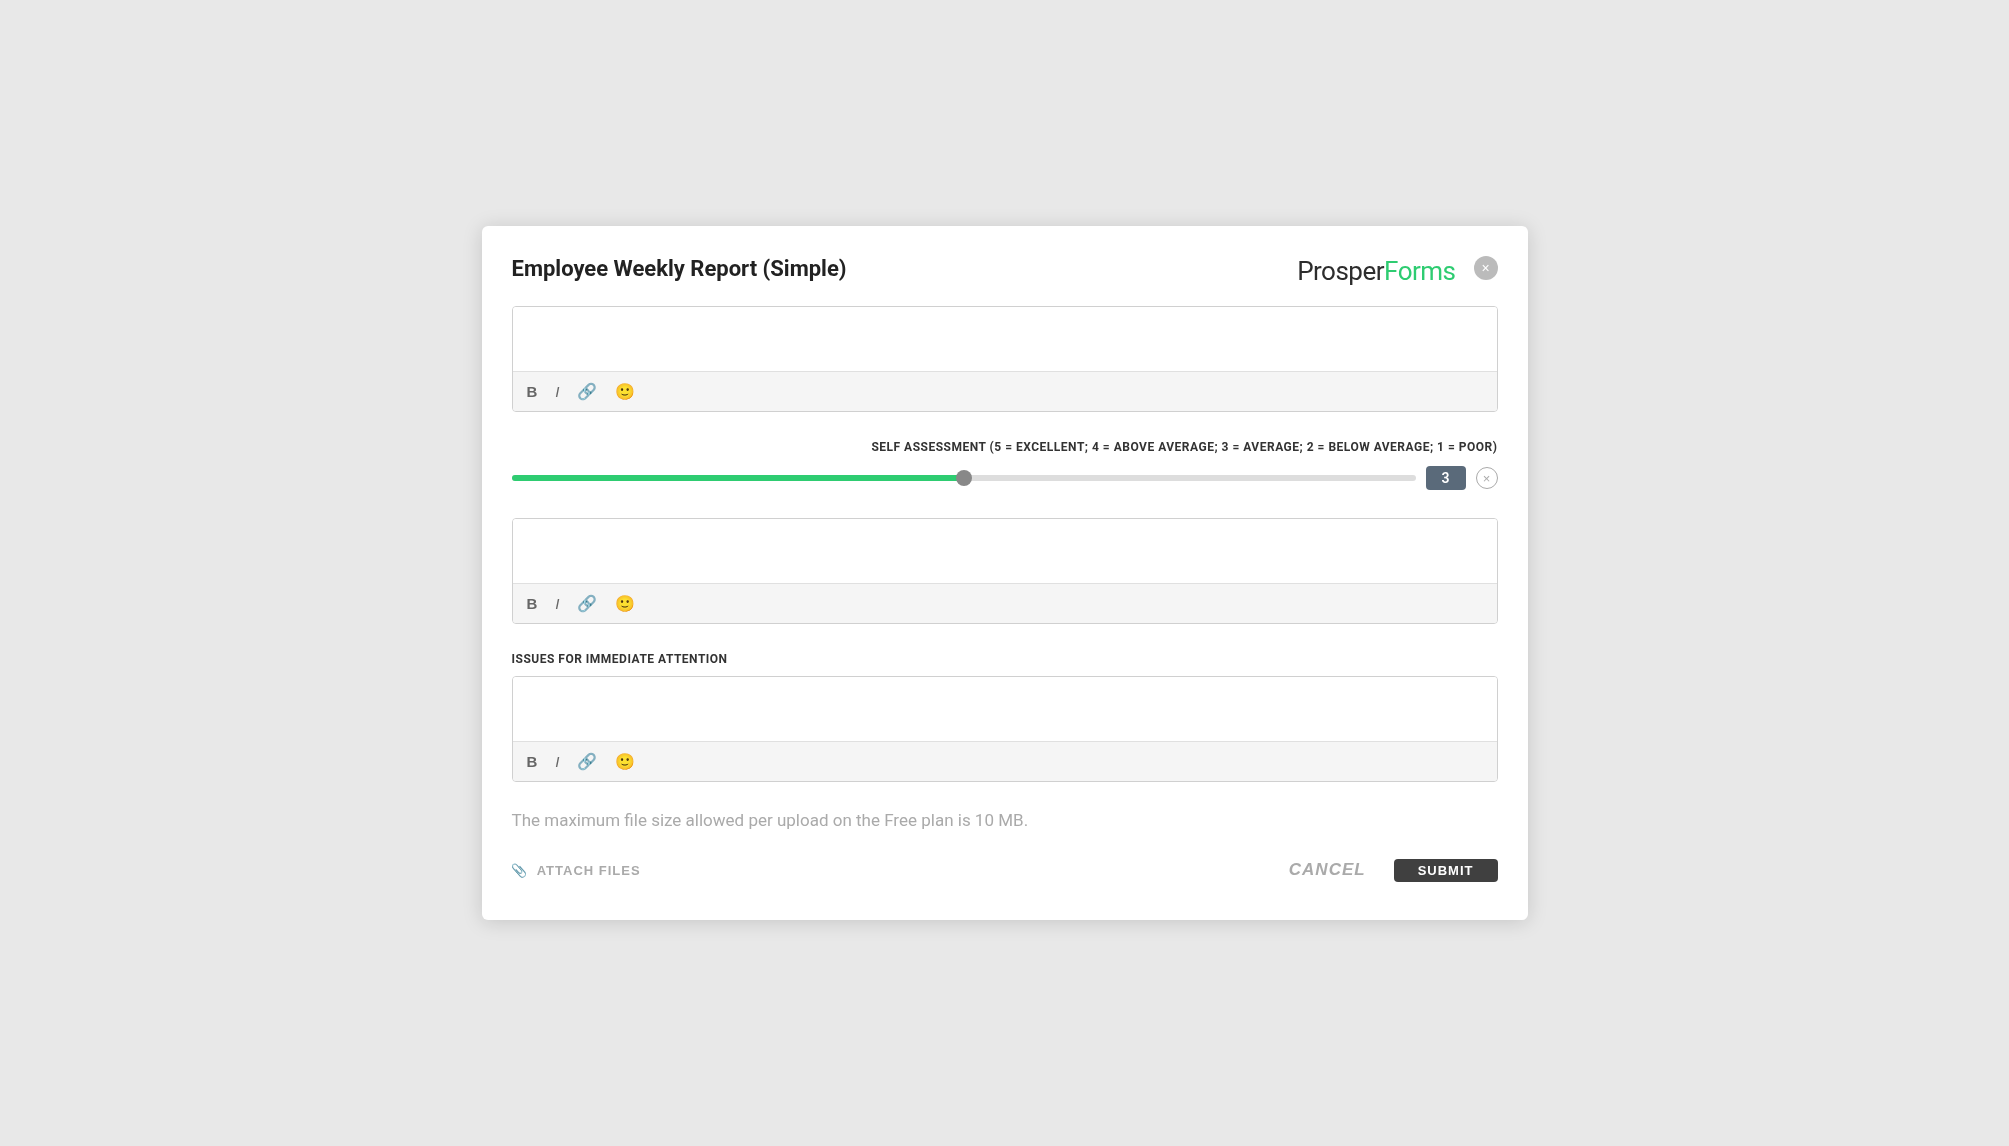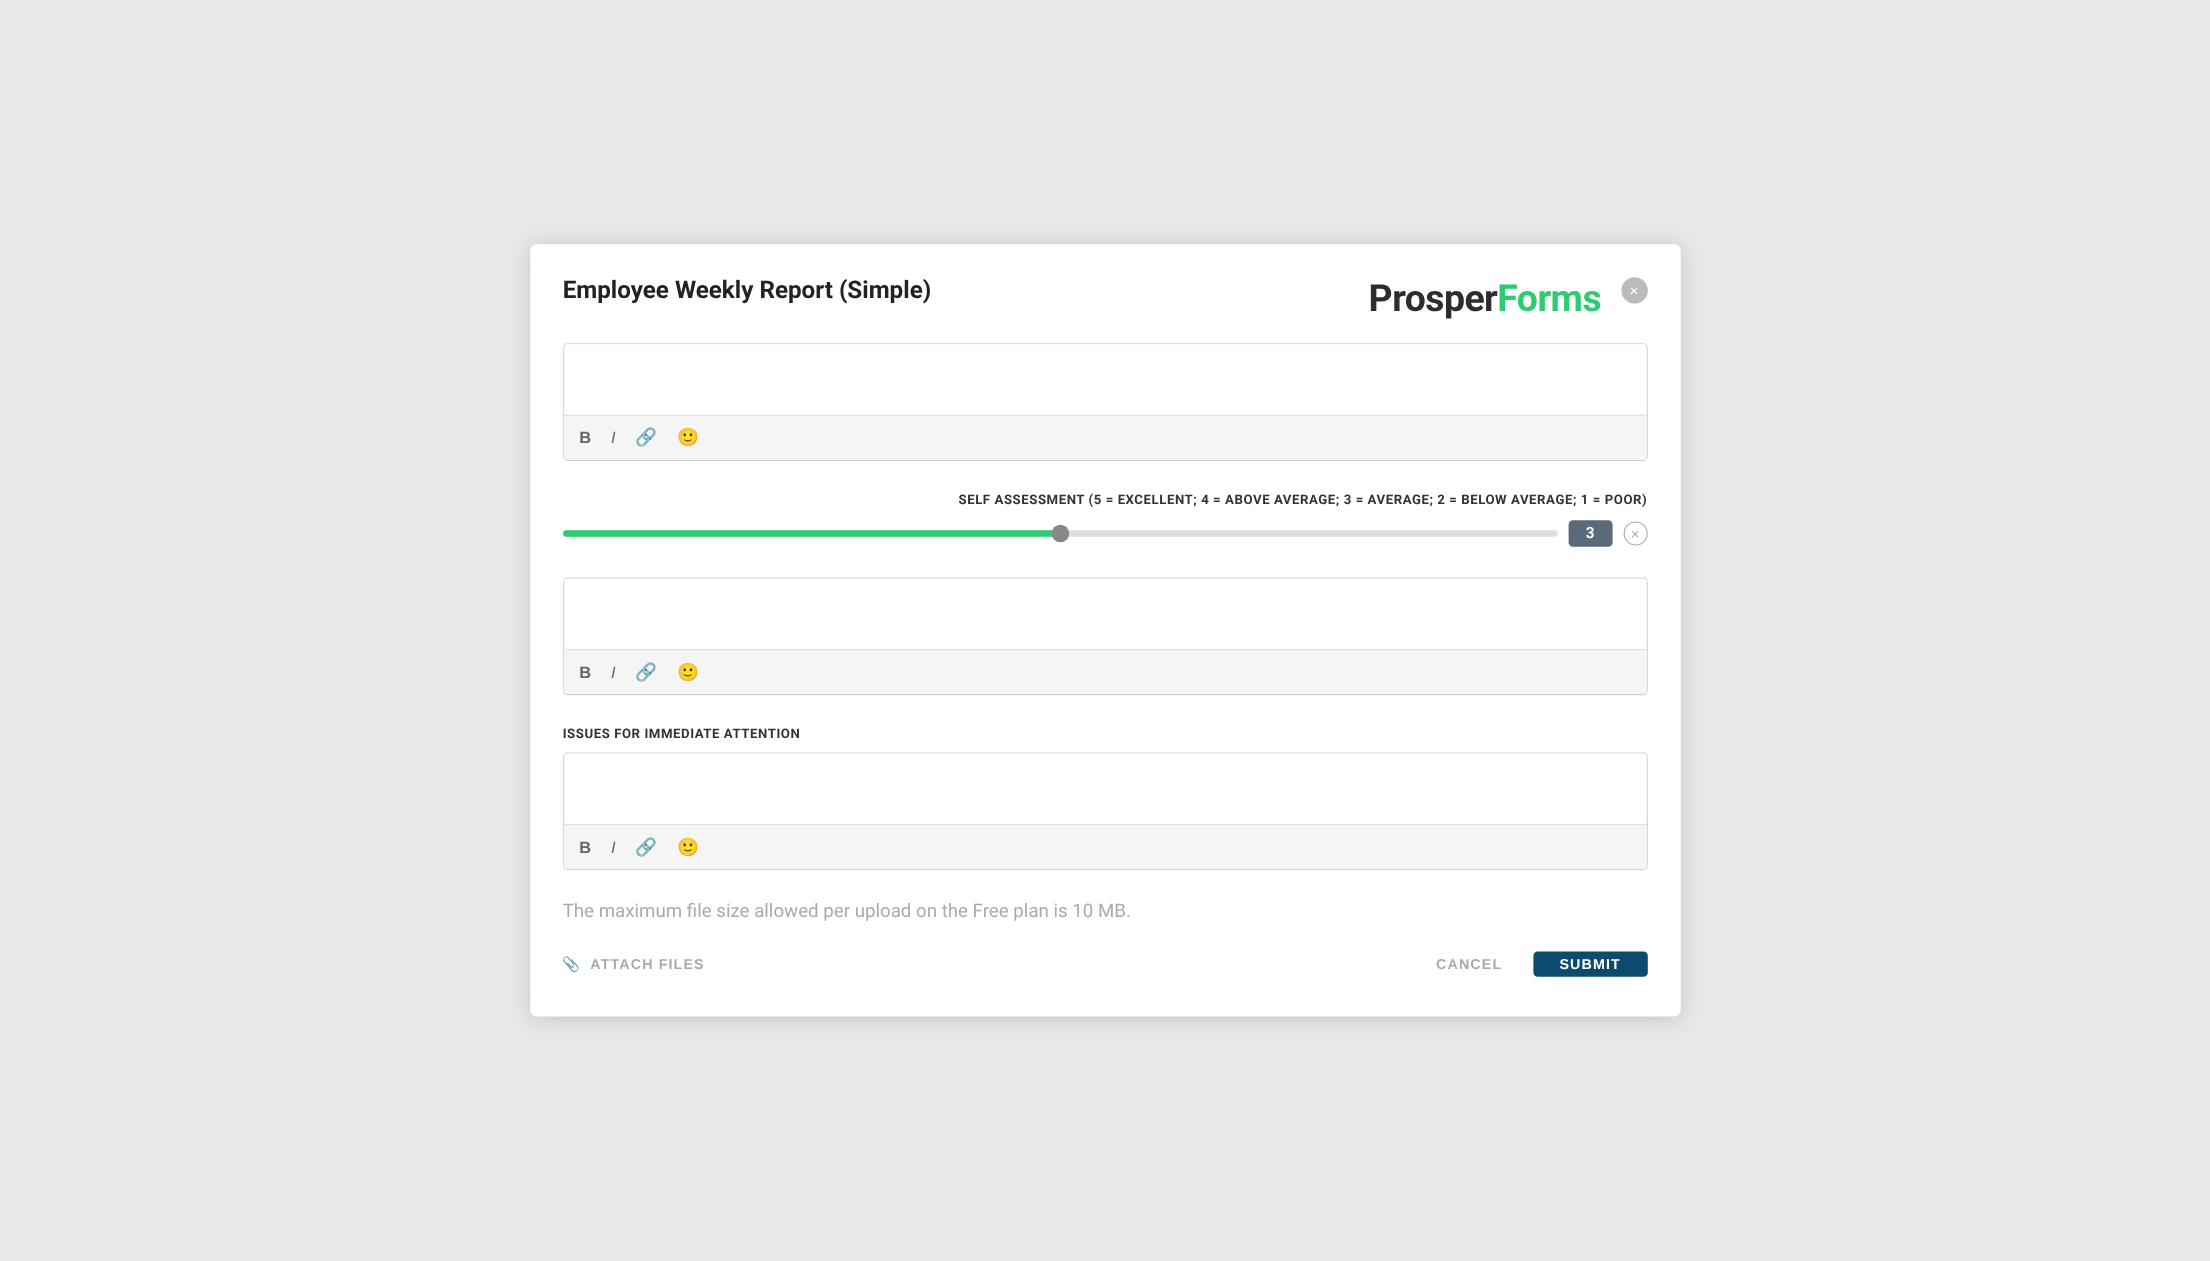--- a/index.html
+++ b/index.html
@@ -31,22 +31,22 @@
       margin-bottom: 20px;
     }
 
     .form-title {
       font-size: 22px;
       font-weight: 700;
       color: #222;
     }
 
     .brand {
-      font-size: 34px;
-      font-weight: 700;
+      font-size: 26px;
+      font-weight: 400;
       letter-spacing: -0.5px;
     }
     .brand-prosper { color: #2d2d2d; }
     .brand-forms { color: #2ecc71; }
 
     .close-btn {
       width: 24px;
       height: 24px;
       border-radius: 50%;
       background: #bbb;
@@ -230,30 +230,31 @@
     .footer-actions {
       display: flex;
       gap: 12px;
       align-items: center;
     }
 
     .cancel-btn {
       background: none;
       border: none;
       color: #aaa;
-      font-size: 13px;
+      font-size: 17px;
       font-weight: 700;
       letter-spacing: 1px;
       cursor: pointer;
       text-transform: uppercase;
       padding: 10px 16px;
+      font-style: italic;
     }
 
     .submit-btn {
-      background: #0c4a6e;
+      background: #404040;
       color: #fff;
       border: none;
       border-radius: 4px;
       font-size: 13px;
       font-weight: 700;
       letter-spacing: 1px;
       padding: 4px 24px;
       cursor: pointer;
       text-transform: uppercase;
     }

